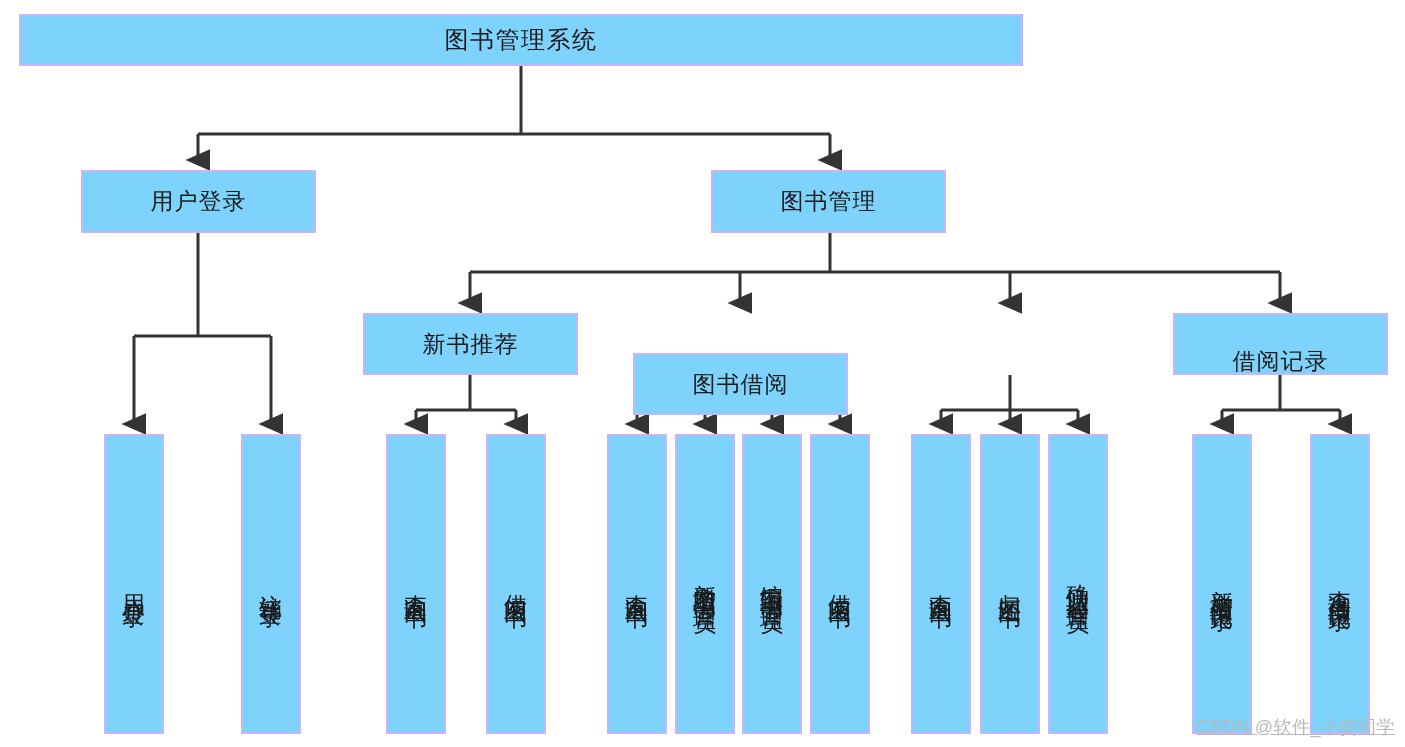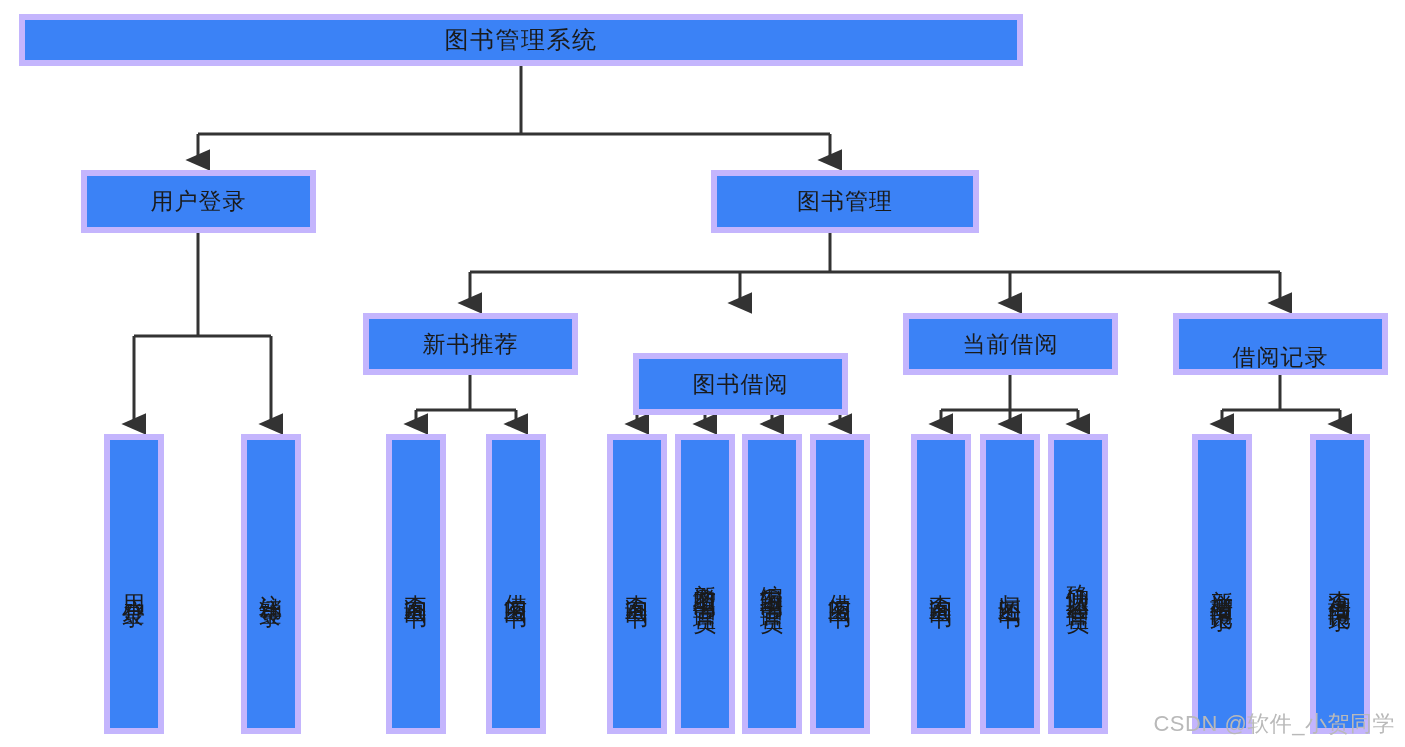--- a/index.html
+++ b/index.html
@@ -21,22 +21,22 @@
     position: absolute;
     left: 0;
     top: 0;
     width: 1405px;
     height: 747px;
     pointer-events: none;
   }
   .node {
     position: absolute;
     box-sizing: border-box;
-    border: 6px solid #c4b5fd;
-    background: #3b82f6;
+    border: 2px solid #c4b5fd;
+    background: #7dd3fc;
     display: flex;
     align-items: center;
     justify-content: center;
     color: #1a1a1a;
   }
   .node-h .label {
     font-size: 23px;
     letter-spacing: 1px;
     line-height: 1;
     white-space: nowrap;
@@ -60,24 +60,25 @@
     text-align: center;
     height: 100%;
     display: flex;
     align-items: center;
     justify-content: center;
   }
   .watermark {
     position: absolute;
     right: 10px;
     bottom: 8px;
-    font-size: 22px;
+    font-size: 18px;
     color: #b9b9b9;
     letter-spacing: 0.5px;
     white-space: nowrap;
+    text-decoration: underline;
   }
 </style>
 </head>
 <body>
 
 <div id="canvas">
 
   <svg class="connectors" viewBox="0 0 1405 747">
     <defs>
       <marker id="arrow" markerWidth="9" markerHeight="9" refX="4.2" refY="4.4" orient="auto" markerUnits="strokeWidth">
@@ -128,33 +129,30 @@
     </g>
   </svg>
 
   <div class="node node-h node-root" style="left:19px; top:14px; width:1004px; height:52px;">
     <span class="label">图书管理系统</span>
   </div>
 
   <div class="node node-h" style="left:81px; top:170px; width:235px; height:63px;">
     <span class="label">用户登录</span>
   </div>
-  <div class="node node-h" style="left:711px; top:170px; width:268px; height:63px;">
+  <div class="node node-h" style="left:711px; top:170px; width:235px; height:63px;">
     <span class="label">图书管理</span>
   </div>
 
   <div class="node node-h" style="left:363px; top:313px; width:215px; height:62px;">
     <span class="label">新书推荐</span>
   </div>
   <div class="node node-h" style="left:633px; top:313px; width:215px; height:62px;margin-top:40px;">
     <span class="label">图书借阅</span>
   </div>
-  <div class="node node-h" style="left:903px; top:313px; width:215px; height:62px;">
-    <span class="label">当前借阅</span>
-  </div>
   <div class="node node-h" style="left:1173px; top:313px; width:215px; height:62px;align-items:flex-end;">
     <span class="label">借阅记录</span>
   </div>
 
   <div class="node node-v" style="left:104px; top:434px; width:60px; height:300px;">
     <span class="label">用户登录</span>
   </div>
   <div class="node node-v" style="left:241px; top:434px; width:60px; height:300px;">
     <span class="label">注销登录</span>
   </div>

